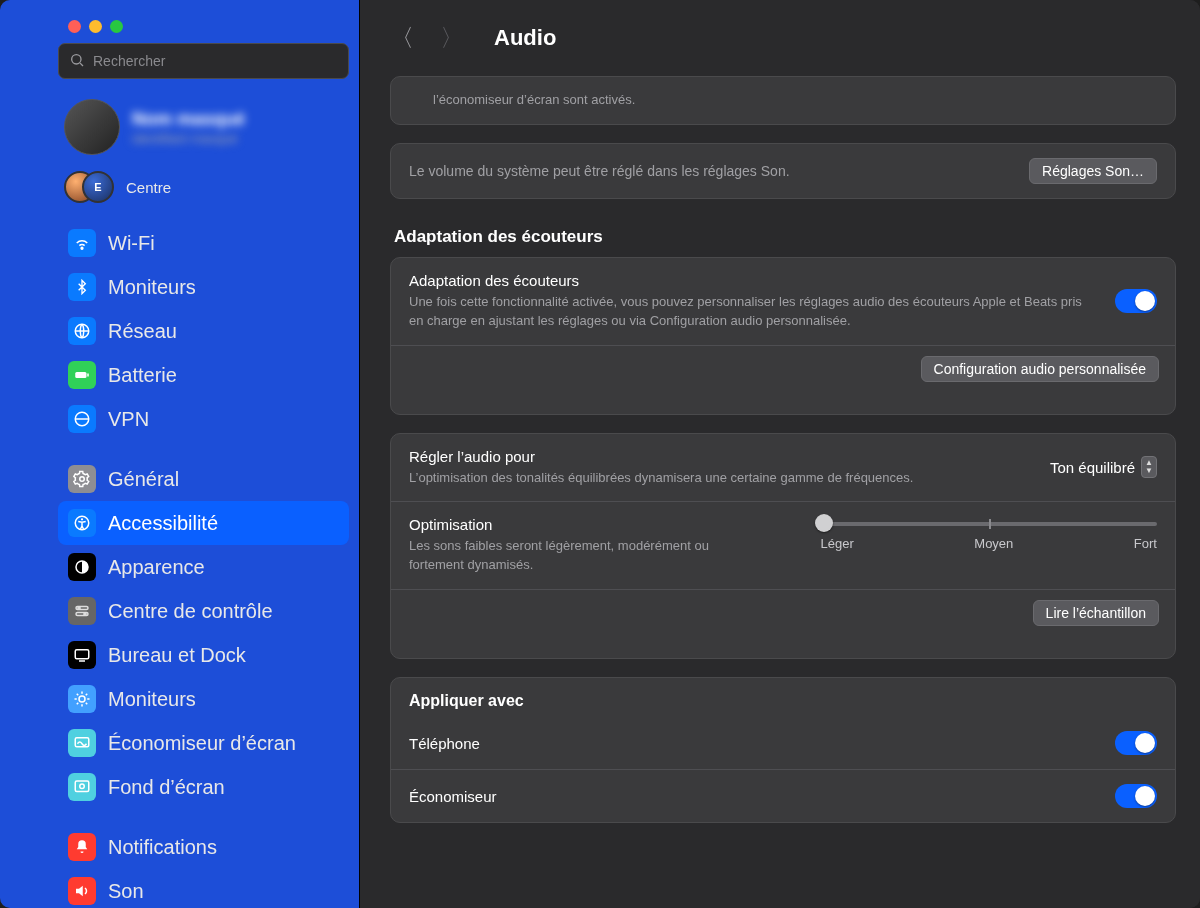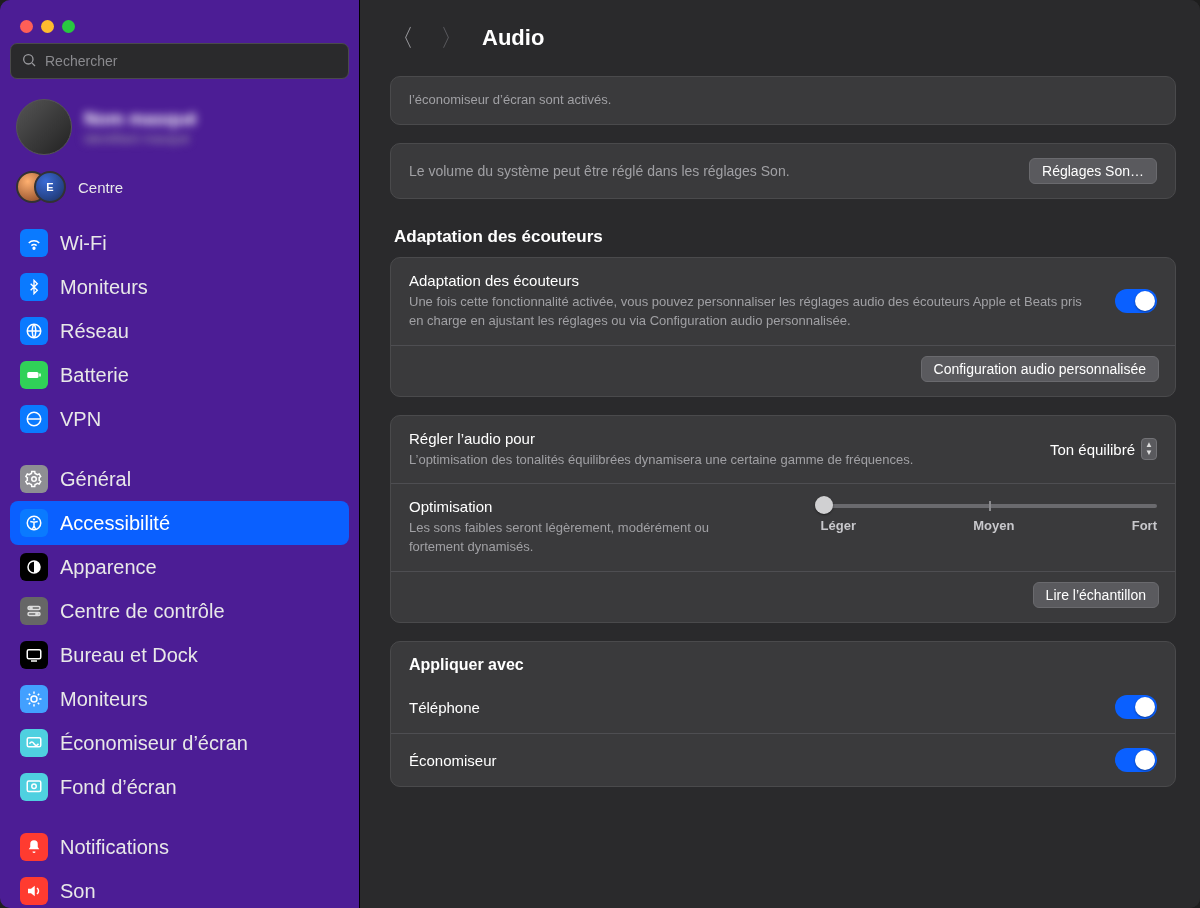--- a/index.html
+++ b/index.html
@@ -17,25 +17,26 @@
     display: flex;
     background: #2a2a2c;
     border-radius: 10px;
     overflow: hidden;
     position: relative;
   }
   
   .sidebar {
     width: 360px;
     flex: 0 0 360px;
-    background: #4c1d95;
+    background: #1d4ed8;
     border-right: 1px solid #000;
     display: flex;
     flex-direction: column;
     padding-top: 6px;
+    padding-left: 48px;
   }
   .traffic-lights {
     display: flex;
     gap: 8px;
     padding: 14px 16px 10px 20px;
   }
   .dot { width: 13px; height: 13px; border-radius: 50%; }
   .dot.red { background: #ff5f57; }
   .dot.yellow { background: #febc2e; }
   .dot.green { background: #28c840; }
@@ -115,21 +116,21 @@
     min-width:0;
   }
   .header {
     height: 76px;
     display:flex; align-items:center; gap: 18px;
     padding: 0 30px;
   }
   .nav-arrows { display:flex; gap: 26px; color:#9a9a9e; }
   .nav-arrows span { font-size: 24px; line-height:1; }
   .nav-arrows .disabled { color:#5a5a5e; }
-  .page-title { font-size: 22px; font-weight:700; color:#fff; margin-left: 0; }
+  .page-title { font-size: 22px; font-weight:700; color:#fff; margin-left: 12px; }
 
   .scroll {
     flex:1; overflow-y:auto;
     padding: 0 24px 30px 30px;
   }
 
   .panel {
     background:#3a3a3c;
     border:1px solid #4a4a4c;
     border-radius: 10px;
@@ -153,21 +154,21 @@
 
   .btn {
     background:#5a5a5e;
     color:#fff;
     border-radius:6px;
     padding: 4px 12px;
     font-size:14px;
     border:1px solid #6a6a6e;
     white-space: nowrap;
   }
-  .right-align { display:flex; justify-content:flex-end; padding: 10px 16px 14px 16px; }
+  .right-align { display:flex; justify-content:flex-end; padding: 10px 16px 32px 16px; }
 
   .toggle {
     width: 42px; height: 24px; border-radius:12px;
     background:#0a60ff; position:relative; flex:none;
   }
   .toggle::after{
     content:""; position:absolute; top:2px; right:2px;
     width:20px; height:20px; border-radius:50%; background:#fff;
     box-shadow:0 1px 2px rgba(0,0,0,.4);
   }
@@ -193,21 +194,21 @@
     position:absolute; top:-3px; width:2px; height:10px; background:#8a8a8e;
   }
   .slider-thumb {
     position:absolute; top:-8px; width:18px; height:18px;
     background:#d0d0d2; border-radius:50%;
     margin-left:-9px;
     box-shadow:0 1px 2px rgba(0,0,0,.5);
   }
   .slider-labels {
     display:flex; justify-content:space-between;
-    font-size:13px; color:#c8c8cc; margin-top:10px;font-weight:bold;
+    font-size:13px; color:#c8c8cc; margin-top:10px;
   }
 
   .two-col {
     display:flex; align-items:flex-start; gap: 20px;
     padding: 14px 18px;
   }
   .two-col .left { flex: 0 0 47%; }
   .two-col .right { flex:1; }
 
   
@@ -409,21 +410,21 @@
     <div class="header">
       <div class="nav-arrows">
         <span>〈</span>
         <span class="disabled">〉</span>
       </div>
       <h1 class="page-title">Audio</h1>
     </div>
 
     <div class="scroll">
 
-      <div class="panel" style="margin-top:0;">
+      <div class="panel" style="margin-top:0;padding-left:24px;">
         <div class="panel-inner">
           <div class="muted">l’économiseur d’écran sont activés.</div>
         </div>
       </div>
 
       <div class="panel">
         <div class="row">
           <div class="muted" style="font-size:14px;">Le volume du système peut être réglé dans les réglages Son.</div>
           <button class="btn">Réglages Son…</button>
         </div>

